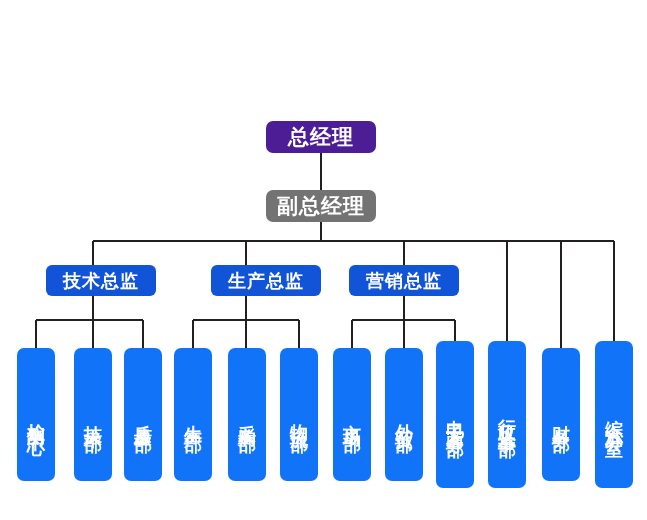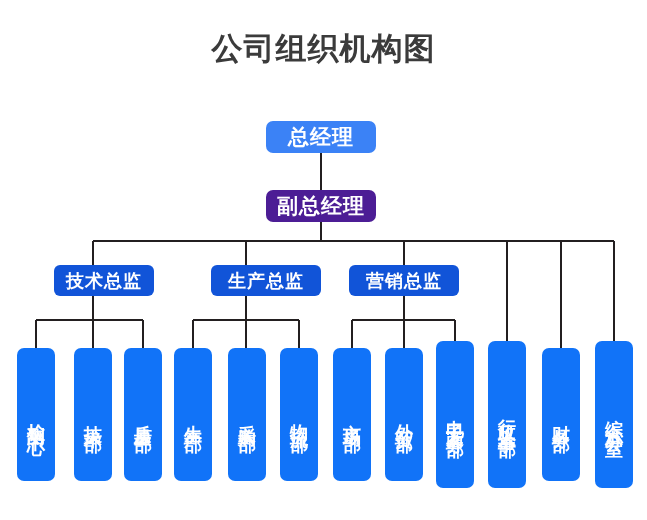--- a/index.html
+++ b/index.html
@@ -76,21 +76,20 @@
     writing-mode: vertical-rl;
     text-orientation: upright;
     display: block;
   }
 </style>
 </head>
 <body>
 
 <div id="chart-root">
 
-  <div id="page-title">公司组织机构图</div>
 
   <svg id="connectors" viewBox="0 0 647 520" width="647" height="520">
     <g stroke="#231f20" stroke-width="1.6" fill="none" shape-rendering="crispEdges">
 
       <line x1="321" y1="153" x2="321" y2="190"></line>
 
       <line x1="321" y1="222" x2="321" y2="241"></line>
 
       <line x1="93" y1="241" x2="614" y2="241"></line>
 
@@ -116,27 +115,27 @@
 
       <line x1="404" y1="296" x2="404" y2="320"></line>
       <line x1="352" y1="320" x2="455" y2="320"></line>
       <line x1="352" y1="320" x2="352" y2="348"></line>
       <line x1="404" y1="320" x2="404" y2="348"></line>
       <line x1="455" y1="320" x2="455" y2="341"></line>
     </g>
   </svg>
 
   <div id="nodes">
-      <div class="node exec" style="left: 266px; top: 121px; width: 110px; height: 32px; background: #3b82f6;">
+      <div class="node exec" style="left: 266px; top: 121px; width: 110px; height: 32px; background: #4c1d95;">
         <span>总经理</span>
       </div>
-      <div class="node exec" style="left: 266px; top: 190px; width: 110px; height: 32px; background: #4c1d95;">
+      <div class="node exec" style="left: 266px; top: 190px; width: 110px; height: 32px; background: #737373;">
         <span>副总经理</span>
       </div>
-      <div class="node director" style="left: 54px; top: 265px; width: 100px; height: 31px; background: rgb(17, 84, 216);">
+      <div class="node director" style="left: 46px; top: 265px; width: 110px; height: 31px; background: rgb(17, 84, 216);">
         <span>技术总监</span>
       </div>
       <div class="node director" style="left: 191px; top: 265px; width: 110px; height: 31px; background: rgb(17, 84, 216); margin-left: 20px;">
         <span>生产总监</span>
       </div>
       <div class="node director" style="left: 349px; top: 265px; width: 110px; height: 31px; background: rgb(17, 84, 216); justify-content: center;">
         <span>营销总监</span>
       </div>
       <div class="node dept" style="left: 17px; top: 348px; width: 38px; height: 133px; background: rgb(17, 115, 248);">
         <span>检测中心</span>

